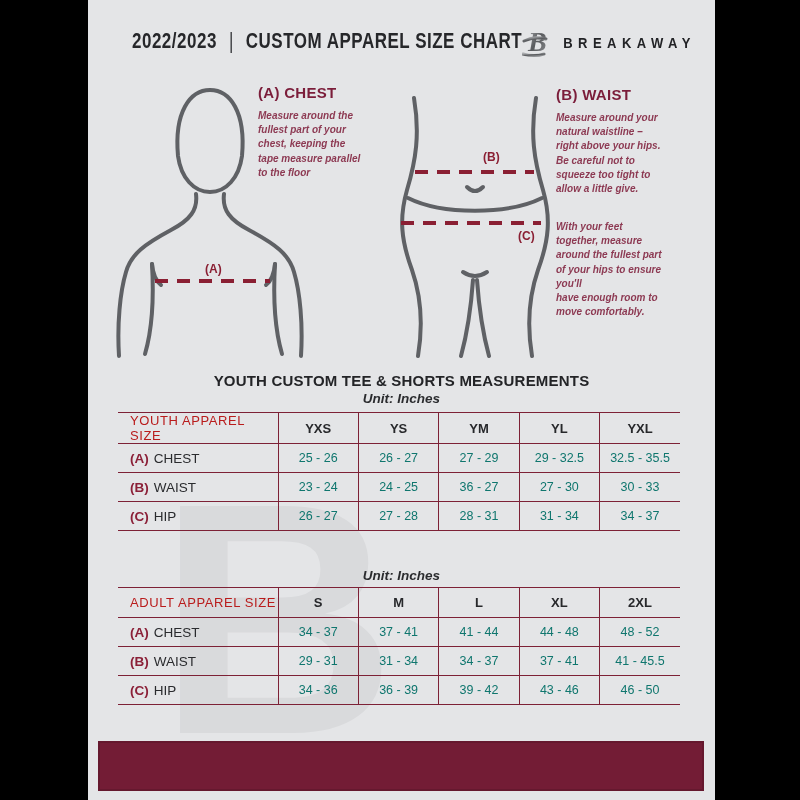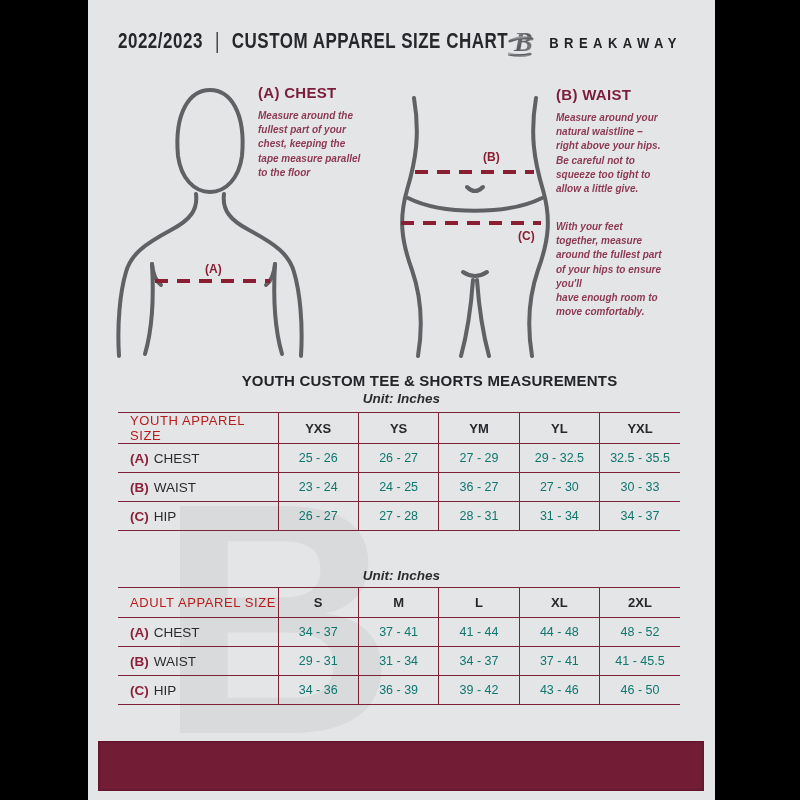--- a/index.html
+++ b/index.html
@@ -6,21 +6,21 @@
   body{
     width:800px;height:800px;background:#000;position:relative;overflow:hidden;
     font-family:"Liberation Sans", sans-serif;
   }
   .page{
     position:absolute;left:88px;top:0;width:627px;height:800px;
     background:#e4e5e7;overflow:hidden;
   }
   
   .header{
-    position:absolute;left:30px;right:33px;top:24px;height:36px;
+    position:absolute;left:44px;right:33px;top:24px;height:36px;
     display:flex;align-items:center;
   }
   .header-title{
     display:flex;align-items:center;gap:10px;
     font-weight:bold;font-size:17px;letter-spacing:.5px;color:#26272a;
     transform:scaleY(1.28);transform-origin:left center;white-space:nowrap;
   }
   .header-title .pipe{font-weight:normal;color:#3a3b3e;padding:0 2px;}
   .brand{display:flex;align-items:center;gap:11px;}
   .brand-name{
@@ -42,21 +42,21 @@
   
   .fig{position:absolute;z-index:1;}
   .fig-upper{left:20px;top:82px;}
   .fig-lower{left:300px;top:96px;}
   .fig path, .fig line{fill:none;stroke:#5f6165;stroke-width:4;stroke-linecap:round;stroke-linejoin:round;}
   .fig .dash{stroke:#8a1f33;stroke-width:4;stroke-dasharray:13 9;stroke-linecap:butt;}
   .fig text{font-family:"Liberation Sans",sans-serif;font-size:12px;font-weight:bold;fill:#8a1f33;}
   
   .sec-title{
     position:absolute;left:0;width:100%;text-align:center;z-index:2;
-    font-size:15px;font-weight:bold;color:#232427;letter-spacing:.2px;margin-left:28px;
+    font-size:15px;font-weight:bold;color:#232427;letter-spacing:.2px;
   }
   .sec-unit{
     position:absolute;left:0;width:100%;text-align:center;z-index:2;
     font-size:13.5px;font-style:italic;font-weight:600;color:#2b2c2f;
   }
   .youth-title{top:372px;} .youth-unit{top:391px;}
   .adult-title{top:549px;} .adult-unit{top:568px;}
   .tbl{position:absolute;left:30px;width:562px;z-index:2;}
   .youth-tbl{top:412px;} .adult-tbl{top:587px;}
   table{border-collapse:collapse;table-layout:fixed;width:562px;}

